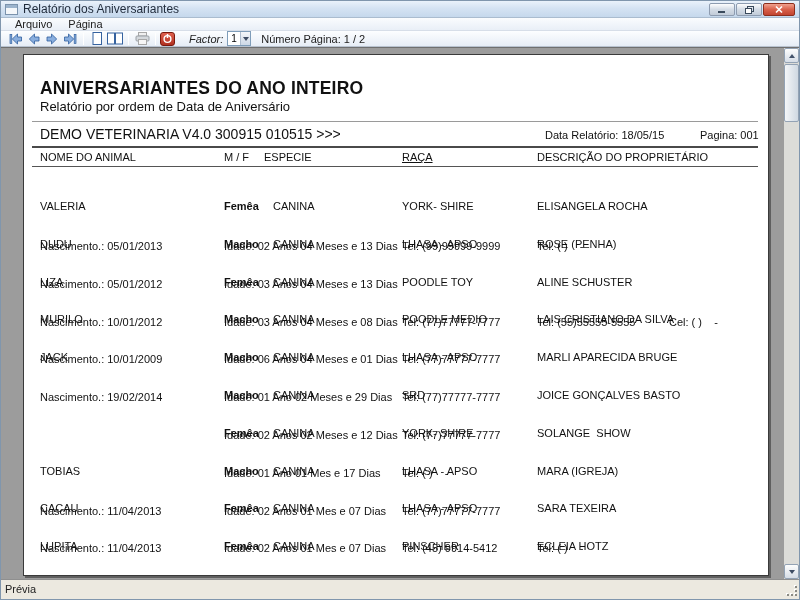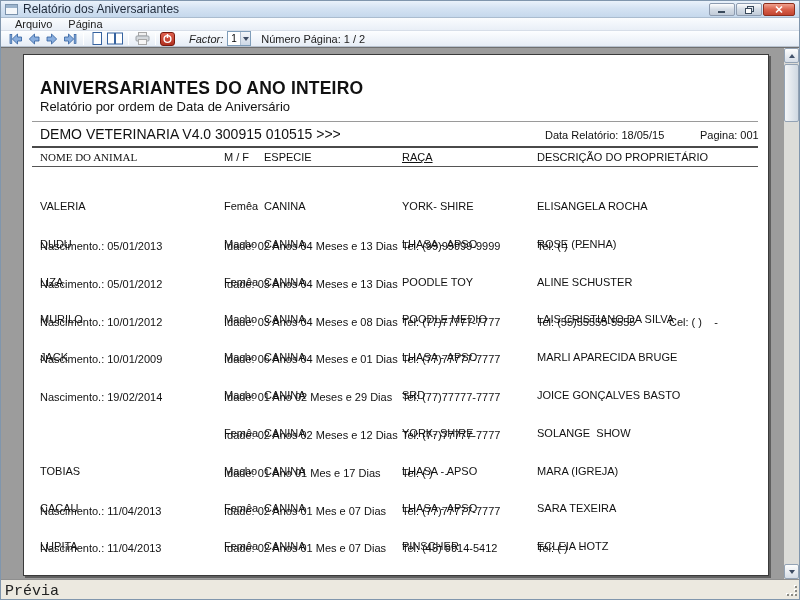--- a/index.html
+++ b/index.html
@@ -56,34 +56,34 @@
   .r-title { left:16px; top:23px; font-size:17.5px; font-weight:bold; letter-spacing:0.2px; }
   .r-subtitle { left:16px; top:44px; font-size:13px; }
   .hline { height:1px; left:8px; right:10px; background:#9a9a9a; }
   .hl-1 { top:66px; }
   .hl-2 { top:91px; height:2px; background:#4a4a4a; }
   .hl-3 { top:111px; background:#555; }
   .r-company { left:16px; top:71px; font-size:14px; }
   .r-date { left:521px; top:74px; font-size:11px; }
   .r-page { left:676px; top:74px; font-size:11px; }
   .ch { top:96px; font-size:11px; }
-  .ch-animal { left:16px;font-family:Liberation Serif, serif; } .ch-mf { left:200px;text-align:center; } .ch-esp { left:240px;text-align:center; } .ch-raca { left:378px;text-decoration:underline; } .ch-desc { left:513px; }
+  .ch-animal { left:16px; } .ch-mf { left:200px;text-align:center; } .ch-esp { left:240px;text-align:center; } .ch-raca { left:378px;text-decoration:underline; } .ch-desc { left:513px; }
 
   .rows { position:absolute; left:0; right:0; top:117px; }
   .rows * { position:static; }
   .row { position:relative; height:37.8px; }
   .row .c { position:absolute; top:2px; font-size:11px; line-height:13px; white-space:pre; }
   .c1 { left:16px; } .c2 { left:200px; } .c3 { left:378px; } .c4 { left:513px; }
-  .sex { display:inline-block; width:40px; }
+  .sex { display:inline-block; width:49px;font-weight:bold; }
   .c4 .tel { display:inline-block; min-width:132px; }
   .l2 { margin-top:1px; }
 
   
   .statusbar { position:absolute; left:0; right:0; bottom:0; height:20px; background:#ece9e0; border-top:1px solid #8f8f8f; }
-  .statusbar .txt { position:absolute; left:4px; top:3px; font-size:15px; color:#222;font-family:Liberation Mono, monospace; }
+  .statusbar .txt { position:absolute; left:4px; top:3px; font-size:11px; color:#222; }
   .grip { position:absolute; right:2px; bottom:3px; width:11px; height:11px; }
   .grip i { position:absolute; width:2px; height:2px; background:#8a8a84; box-shadow:-1px -1px 0 #fff; }
   .grip i:nth-child(1){ right:0; bottom:0; } .grip i:nth-child(2){ right:4px; bottom:0; }
   .grip i:nth-child(3){ right:0; bottom:4px; } .grip i:nth-child(4){ right:8px; bottom:0; }
   .grip i:nth-child(5){ right:0; bottom:8px; }
 </style>
 </head>
 <body>
 
 <div class="window">

